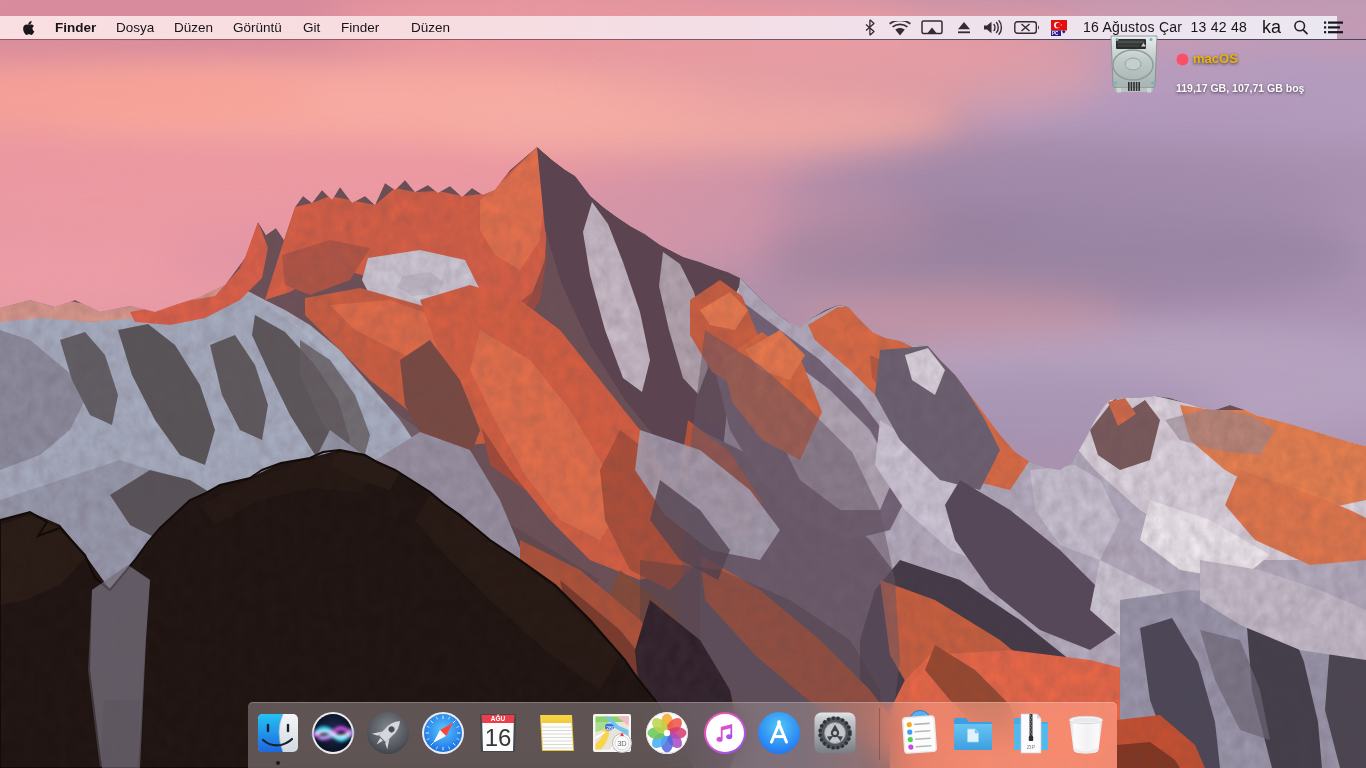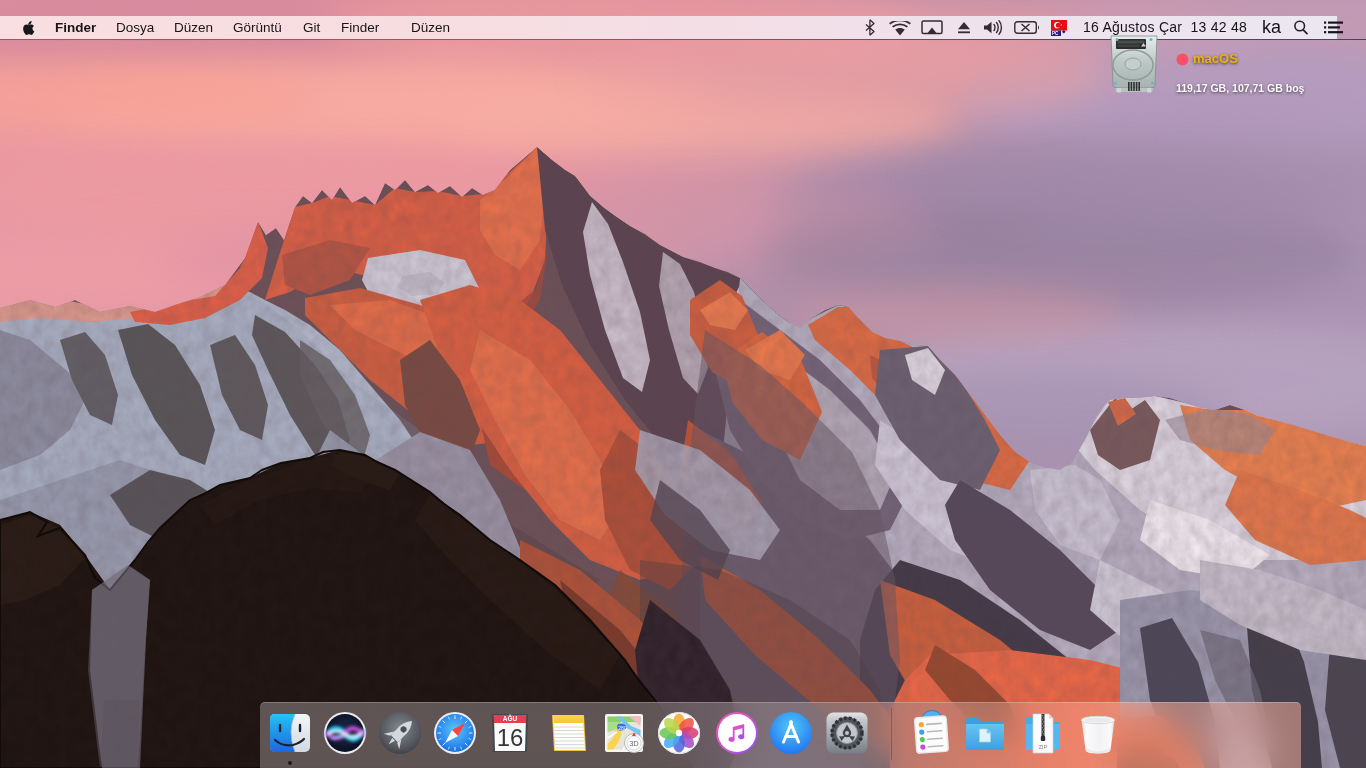--- a/index.html
+++ b/index.html
@@ -9,23 +9,23 @@
 #menubar{position:absolute;top:16px;left:0;width:1337px;height:23px;
  background:linear-gradient(90deg,#f9dfe1 0%,#f7dde0 30%,#f3dee6 55%,#eee3ed 75%,#ebe7f1 100%);}
 #menubar .mi{position:absolute;top:0;height:23px;line-height:23px;font-size:13.5px;color:#181418;}
 #menubar .b{font-weight:bold;}
 .micon{position:absolute;top:0;}
 #deskicon{position:absolute;left:1103px;top:33px;}
 #dlabel{position:absolute;left:1176px;top:51px;color:#eab308;font-size:13px;font-weight:bold;
  text-shadow:0 1px 3px rgba(40,30,40,0.85);}
 #dlabel2{position:absolute;left:1176px;top:82px;color:#fdfafc;font-size:10.5px;font-weight:bold;
  text-shadow:0 1px 3px rgba(40,30,40,0.8);}
-#dock{position:absolute;left:248px;top:702px;width:1041px;height:66px;border-radius:5px 5px 0 0;
+#dock{position:absolute;left:248px;top:702px;width:869px;height:66px;border-radius:5px 5px 0 0;
  background:linear-gradient(90deg,rgba(158,148,151,0.5) 0%,rgba(158,148,151,0.5) 64%,rgba(228,168,155,0.45) 75%,rgba(255,182,162,0.5) 85%,rgba(255,180,160,0.5) 100%);
- backdrop-filter:blur(16px) saturate(1.2);box-shadow:inset 0 1px 0 rgba(255,255,255,0.22);margin-left:12px;}
+ backdrop-filter:blur(16px) saturate(1.2);box-shadow:inset 0 1px 0 rgba(255,255,255,0.22);}
 .dicon{position:absolute;top:8px;width:46px;height:46px;}
 #dsep{position:absolute;left:631px;top:6px;width:1px;height:52px;background:rgba(40,30,35,0.28);}
 #ddot{position:absolute;left:28px;top:59px;width:4px;height:4px;border-radius:2px;background:#1a1a1a;}
 </style>
 </head>
 <body>
 <div id="stage">
 <svg id="wall" width="1366" height="768" viewBox="0 0 1366 768">
 <defs>
 <linearGradient id="skyg" x1="0" y1="0" x2="0" y2="1">

